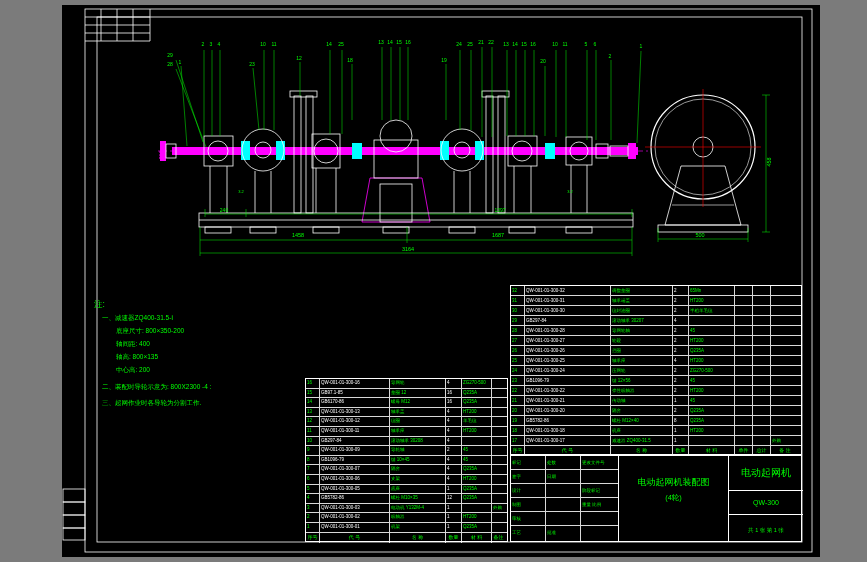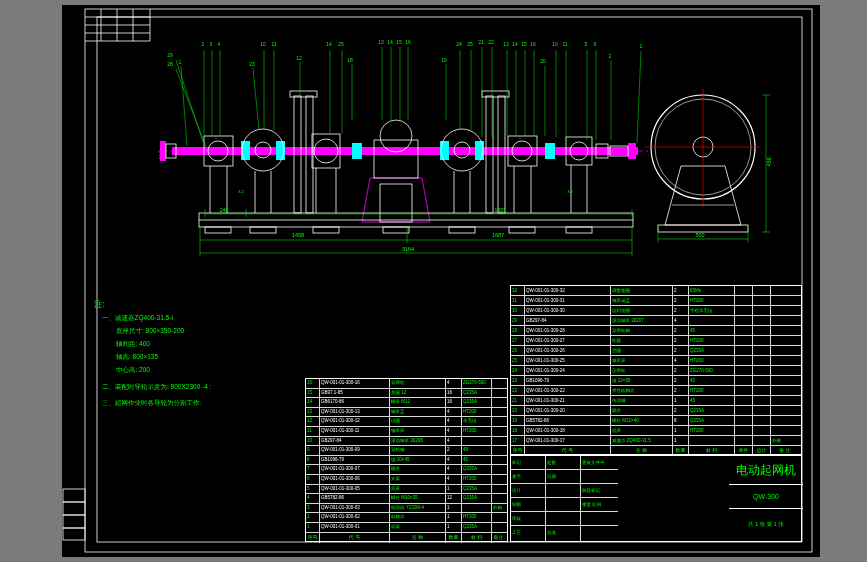--- a/index.html
+++ b/index.html
@@ -527,19 +527,23 @@
           <div class="tcell" style="width: 35px; line-height: 13.1px; color: rgb(0, 255, 0);">审核</div>
           <div class="tcell" style="width: 35px; line-height: 13.1px; color: rgb(0, 255, 0);"></div>
           <div class="tcell" style="width: 35px; line-height: 13.1px; color: rgb(0, 255, 0);"></div>
         </div>
         <div class="trow" style="height: 14.1px;">
           <div class="tcell" style="width: 35px; line-height: 13.1px; color: rgb(0, 255, 0);">工艺</div>
           <div class="tcell" style="width: 35px; line-height: 13.1px; color: rgb(0, 255, 0);">批准</div>
           <div class="tcell" style="width: 35px; line-height: 13.1px; color: rgb(0, 255, 0);"></div>
         </div>
       </div>
+    <div class="tb-main">
+      <div class="t1">电动起网机装配图</div>
+      <div class="t2">(4轮)</div>
+    </div>
     <div class="tb-right">
-      <div class="rc" style="height:29px;font-size:12px;">电动起网机</div>
+      <div class="rc" style="height:35px;font-size:10px;">电动起网机</div>
       <div class="rc" style="height:24px;font-size:7px;">QW-300</div>
       <div class="rc" style="height:31px;font-size:5.5px;">共 1 张  第 1 张</div>
     </div>
   </div>
 </div>
 
 </body></html>

